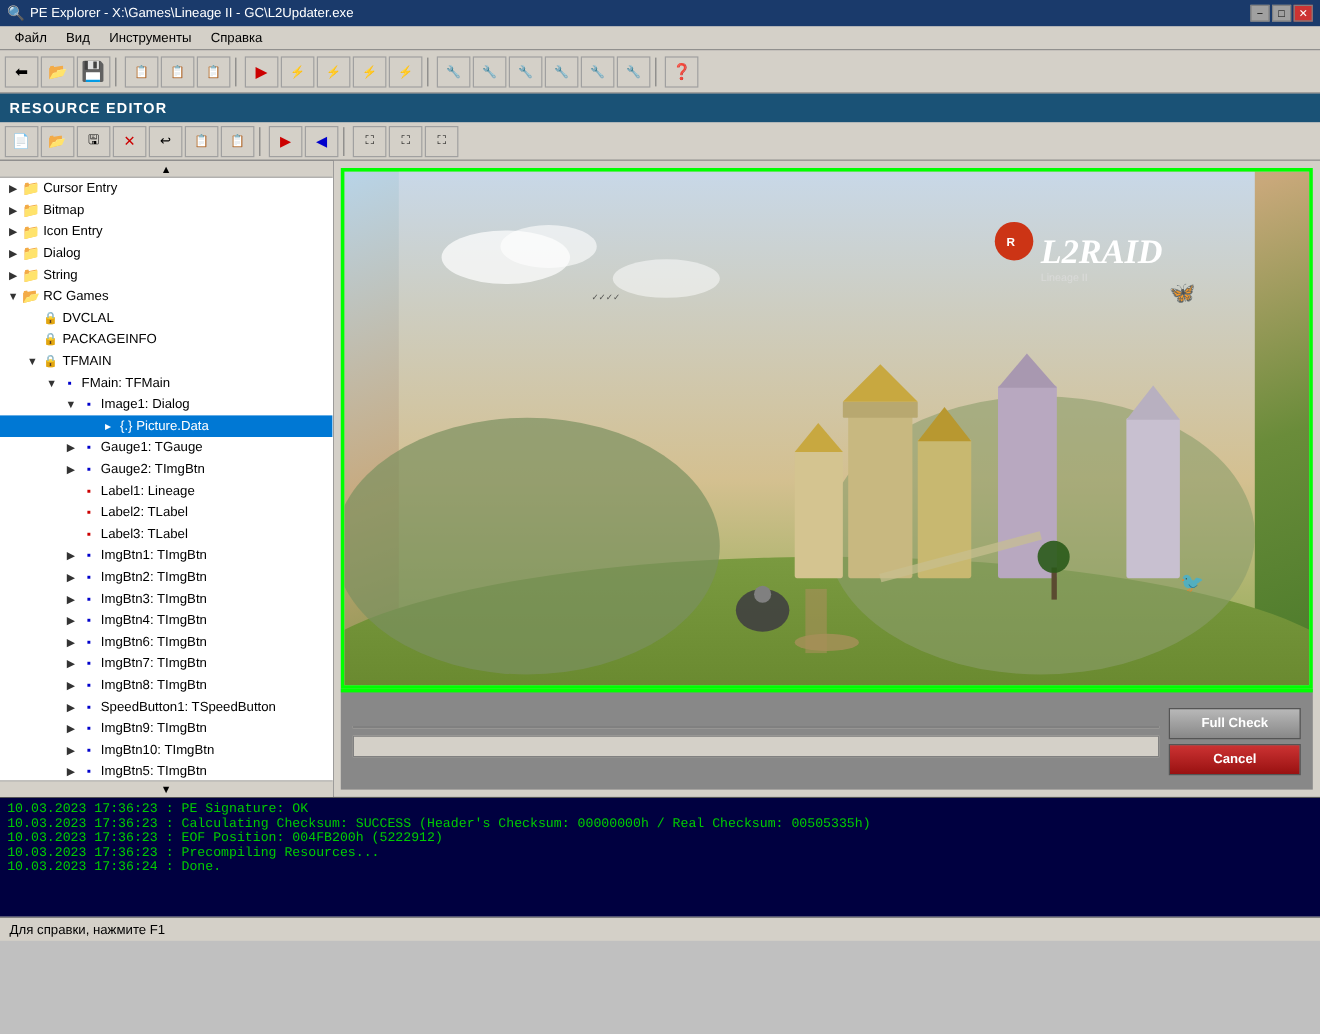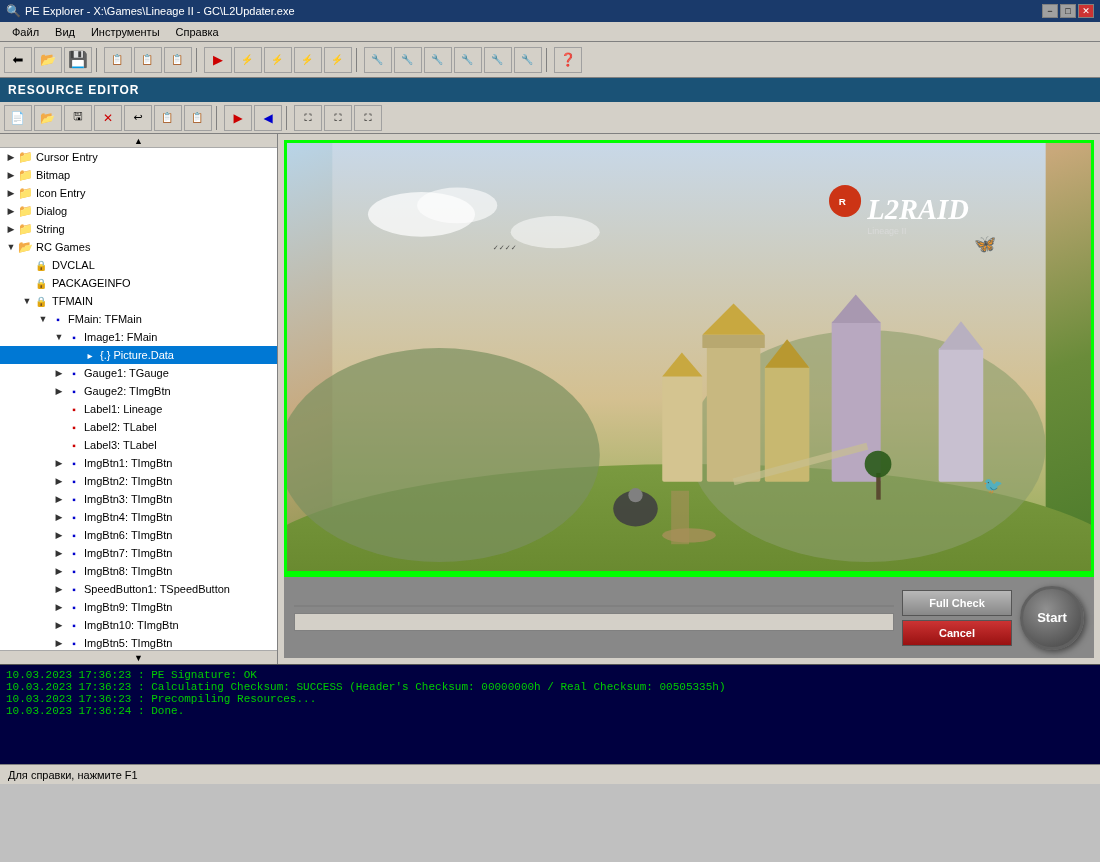--- a/index.html
+++ b/index.html
@@ -352,21 +352,21 @@
             <span class="tree-indent" style="width:36px;"></span>
             <span class="expander">▼</span>
             <span class="tree-icon" style="color:#0000cc;font-size:10px;">▪</span>
             <span class="tree-label">FMain: TFMain</span>
           </div>
 
             <div class="tree-item">
               <span class="tree-indent" style="width:52px;"></span>
               <span class="expander">▼</span>
               <span class="tree-icon" style="color:#0000cc;font-size:10px;">▪</span>
-              <span class="tree-label">Image1: FMain</span>
+              <span class="tree-label">Image1: Dialog</span>
             </div>
 
               <div class="tree-item selected">
                 <span class="tree-indent" style="width:68px;"></span>
                 <span class="expander" style="width:14px;"></span>
                 <span class="tree-icon" style="font-size:10px;">▸</span>
                 <span class="tree-label">{.} Picture.Data</span>
               </div>
 
             <div class="tree-item">
@@ -568,31 +568,29 @@
         <div style="display:flex; gap:6px; align-items:center;">
           <div style="height:18px; background:#d4d0c8; border:1px solid #808080; flex:1;"></div>
         </div>
       </div>
 
       <div style="display:flex; flex-direction:column; gap:4px; align-items:stretch;">
         <button class="btn-full-check" style="width:110px;height:26px;background:linear-gradient(to bottom,#b8b8b8,#888);border:1px solid #555;color:white;font-size:11px;font-weight:bold;cursor:pointer;">Full Check</button>
         <button class="btn-cancel" style="width:110px;height:26px;background:linear-gradient(to bottom,#cc3333,#991111);border:1px solid #555;color:white;font-size:11px;font-weight:bold;cursor:pointer;">Cancel</button>
       </div>
 
-      <div style="width:64px;height:64px;background:radial-gradient(circle at 40% 35%, #909090, #404040);border-radius:50%;border:3px solid #606060;display:flex;align-items:center;justify-content:center;cursor:pointer;box-shadow:2px 2px 6px rgba(0,0,0,0.5);">
-        <span style="color:white;font-size:13px;font-weight:bold;">Start</span>
-      </div>
     </div>
 
   </div>
 
 </div>
 
 <div id="log-panel">
   <div>10.03.2023  17:36:23 : PE Signature: OK</div>
   <div>10.03.2023  17:36:23 : Calculating Checksum: SUCCESS (Header's Checksum: 00000000h / Real Checksum: 00505335h)</div>
+  <div>10.03.2023  17:36:23 : EOF Position: 004FB200h  (5222912)</div>
   <div>10.03.2023  17:36:23 : Precompiling Resources...</div>
   <div>10.03.2023  17:36:24 : Done.</div>
 </div>
 
 <div id="status-bar">
   <span>Для справки, нажмите F1</span>
 </div>
 
 </body></html>

